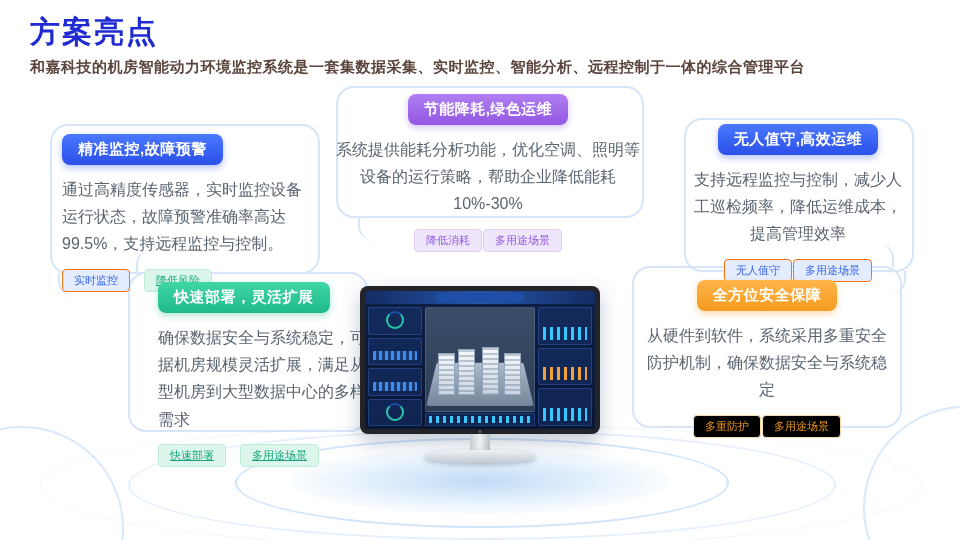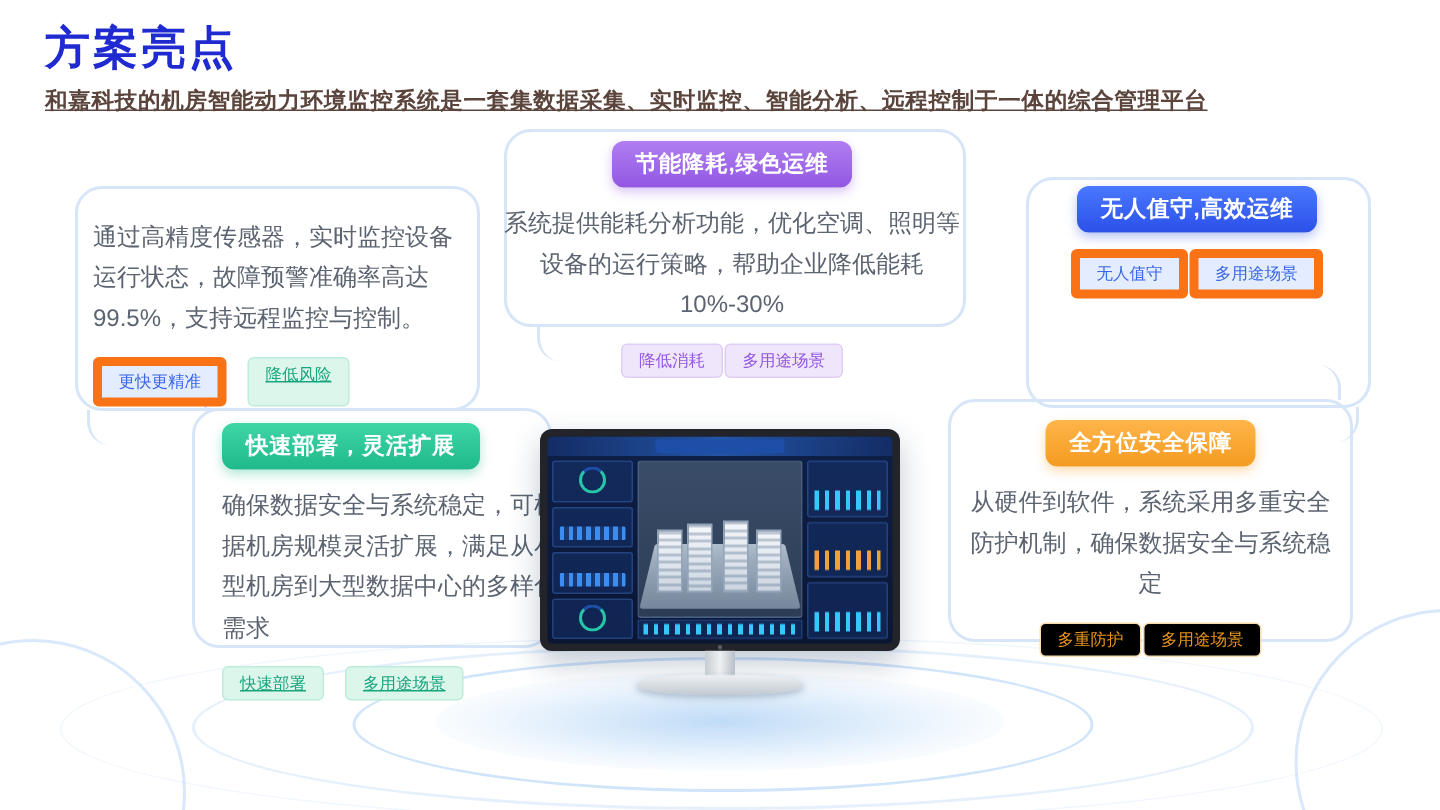--- a/index.html
+++ b/index.html
@@ -3,21 +3,21 @@
 <meta charset="utf-8">
 <style>
   html,body{margin:0;padding:0;}
   .slide{position:relative;width:960px;height:540px;background:#ffffff;overflow:hidden;
          font-family:"Liberation Sans","DejaVu Sans",sans-serif;padding-left:27px;}
 
   
   .page-title{position:absolute;left:30px;top:12px;margin:0;font-size:30px;font-weight:800;
               color:#1f2ad0;letter-spacing:2px;}
   .page-subtitle{position:absolute;left:30px;top:58px;width:905px;margin:0;font-size:15px;
-                 font-weight:600;color:#5a443c;letter-spacing:.5px;text-decoration:underline;}
+                 font-weight:600;color:#5a443c;letter-spacing:.5px;}
 
   
   .bubble{position:absolute;border:2px solid #d6e5f7;border-radius:18px;}
   .bubble::after{content:"";position:absolute;width:18px;height:24px;}
   .b-precision{left:50px;top:124px;width:266px;height:146px;}
   .b-precision::after{left:6px;bottom:-25px;border-left:2px solid #d6e5f7;border-bottom-left-radius:16px;}
   .b-energy{left:336px;top:86px;width:304px;height:128px;}
   .b-energy::after{left:20px;bottom:-25px;border-left:2px solid #d6e5f7;border-bottom-left-radius:16px;}
   .b-unmanned{left:684px;top:118px;width:226px;height:150px;}
   .b-unmanned::after{right:6px;bottom:-25px;border-right:2px solid #d6e5f7;border-bottom-right-radius:16px;}
@@ -42,29 +42,29 @@
   .badge{display:inline-block;padding:6px 16px;border-radius:8px;color:#fff;font-weight:700;
          font-size:15px;letter-spacing:.5px;}
   .badge.blue{background:linear-gradient(180deg,#4a78ff,#2b50e8);box-shadow:0 3px 7px rgba(43,80,232,.35);}
   .badge.purple{background:linear-gradient(180deg,#b07ef0,#9257e3);box-shadow:0 3px 7px rgba(146,87,227,.35);}
   .badge.green{background:linear-gradient(180deg,#3fd6a6,#1fb98b);box-shadow:0 3px 7px rgba(31,185,139,.35);}
   .badge.orange{background:linear-gradient(180deg,#ffb54a,#f49b20);box-shadow:0 3px 7px rgba(244,155,32,.35);}
   .desc{margin:11px 0 0;font-size:16px;line-height:1.7;color:#5b6470;}
   .tags{margin-top:11px;display:flex;gap:14px;}
   .tags.centered{justify-content:center;gap:1px;}
   .tag{display:inline-block;padding:3px 11px;border-radius:4px;font-size:11px;white-space:nowrap;}
-  .tag.blue{background:#e4ecff;color:#3b66e8;border:6px solid #f97316;}
+  .tag.blue{background:#e4ecff;color:#3b66e8;border:1px solid #f97316;}
   .tag.green{background:#ddf6ec;color:#18a57d;border:1px solid #bdecd9;text-decoration:underline;}
   .tag.purple{background:#f0e6fb;color:#9257e3;border:1px solid #e0cdf6;}
   .tag.orange{background:#000000;color:#e99417;border:1px solid #f8dcae;}
 
   .f-precision{left:62px;top:134px;width:244px;}
   .f-energy{left:332px;top:94px;width:312px;text-align:center;}
   .f-unmanned{left:688px;top:124px;width:220px;text-align:center;}
-  .f-deploy{left:148px;top:282px;width:224px;}
+  .f-deploy{left:158px;top:282px;width:224px;}
   .f-security{left:644px;top:280px;width:246px;text-align:center;}
 
   
   .monitor{position:absolute;left:360px;top:286px;width:240px;height:180px;}
   .screen{position:absolute;left:0;top:0;width:240px;height:148px;background:#23242a;border-radius:8px;
           padding:5px;box-sizing:border-box;box-shadow:0 8px 20px rgba(30,60,100,.28);}
   .cam{position:absolute;left:50%;bottom:1px;transform:translateX(-50%);width:3px;height:3px;border-radius:50%;background:#5a5d63;}
   .dash{position:relative;width:100%;height:100%;background:linear-gradient(180deg,#0e1f46,#0a1634);
         border-radius:3px;overflow:hidden;}
   .dash-header{position:absolute;top:0;left:0;right:0;height:13px;
@@ -119,38 +119,40 @@
 
   <div class="ring-3"></div>
   <div class="ring-2"></div>
   <div class="ring-1"></div>
   <div class="glow-center"></div>
 
   <h1 class="page-title">方案亮点</h1>
   <p class="page-subtitle">和嘉科技的机房智能动力环境监控系统是一套集数据采集、实时监控、智能分析、远程控制于一体的综合管理平台</p>
 
   <section class="feature f-precision">
+    <div class="badge blue">精准监控,故障预警</div>
     <p class="desc">通过高精度传感器，实时监控设备运行状态，故障预警准确率高达99.5%，支持远程监控与控制。</p>
     <div class="tags">
-      <span class="tag blue">更快更精准</span>
+      <span class="tag blue">实时监控</span>
       <span class="tag green">降低风险</span>
     </div>
   </section>
 
   <section class="feature f-energy">
     <div class="badge purple">节能降耗,绿色运维</div>
     <p class="desc">系统提供能耗分析功能，优化空调、照明等设备的运行策略，帮助企业降低能耗10%-30%</p>
     <div class="tags centered">
       <span class="tag purple">降低消耗</span>
       <span class="tag purple">多用途场景</span>
     </div>
   </section>
 
   <section class="feature f-unmanned">
     <div class="badge blue">无人值守,高效运维</div>
+    <p class="desc">支持远程监控与控制，减少人工巡检频率，降低运维成本，提高管理效率</p>
     <div class="tags centered">
       <span class="tag blue">无人值守</span>
       <span class="tag blue">多用途场景</span>
     </div>
   </section>
 
   <section class="feature f-deploy">
     <div class="badge green">快速部署，灵活扩展</div>
     <p class="desc">确保数据安全与系统稳定，可根据机房规模灵活扩展，满足从小型机房到大型数据中心的多样化需求</p>
     <div class="tags">

